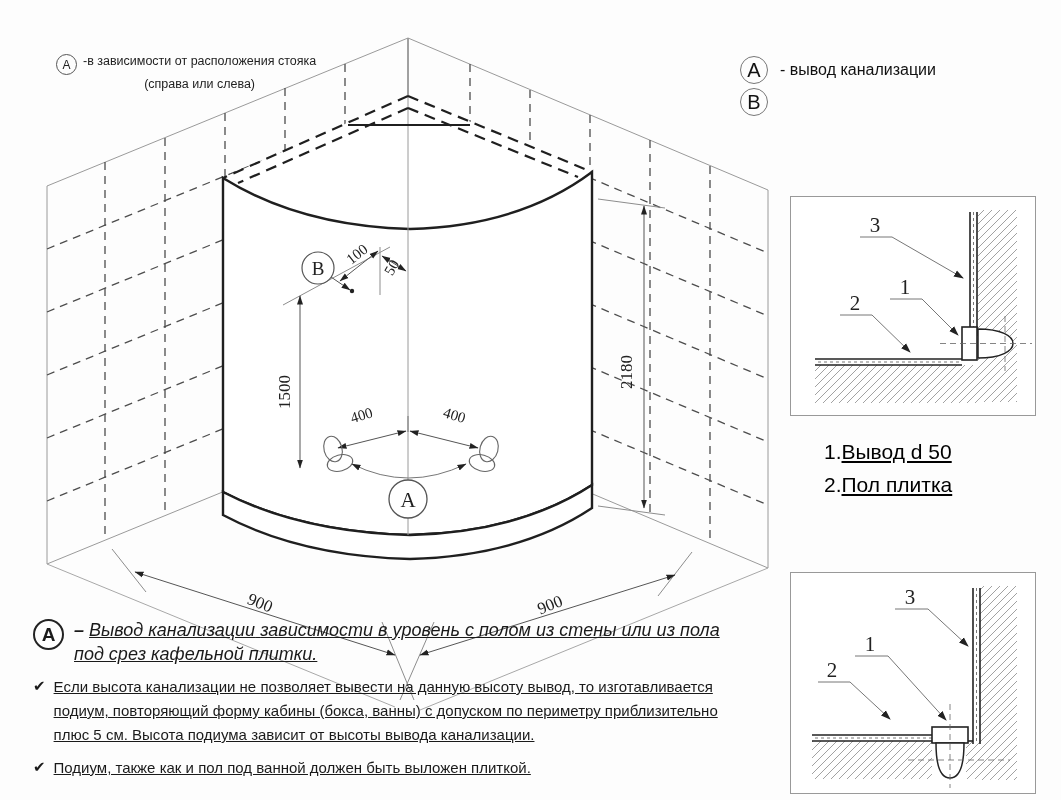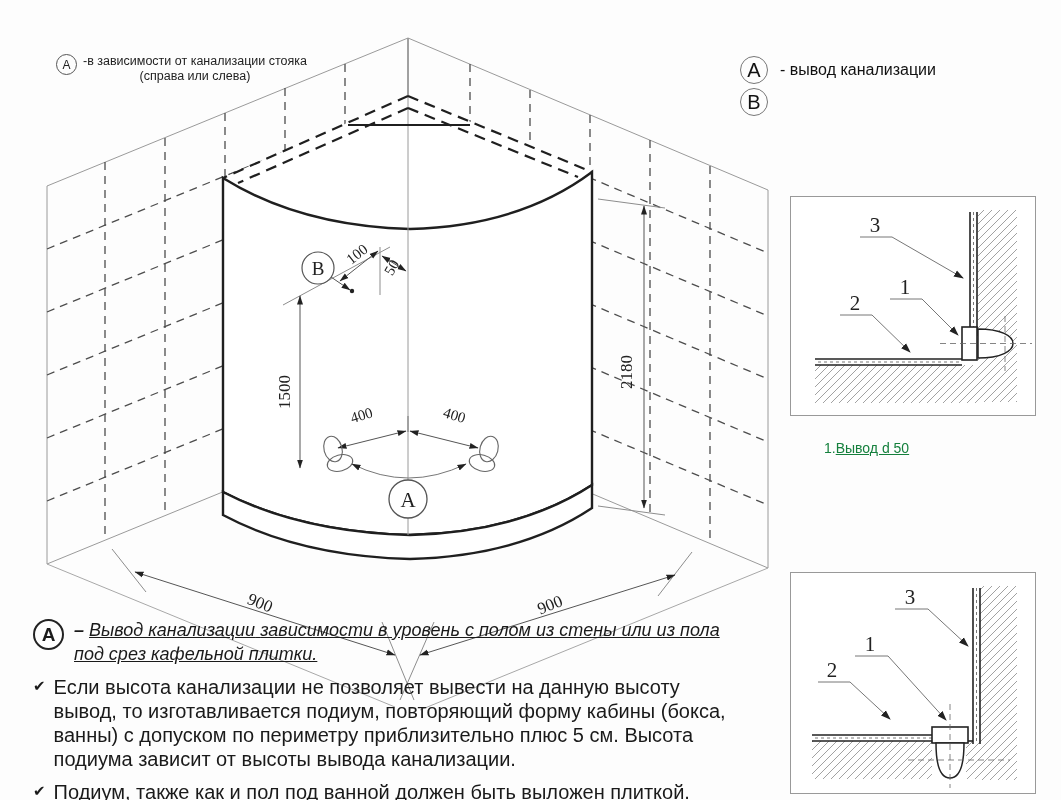--- a/index.html
+++ b/index.html
@@ -7,43 +7,43 @@
         font-family:"Liberation Sans","DejaVu Sans",sans-serif;color:#1a1a1a;}
   svg{position:absolute;left:0;top:0;}
   svg text{font-family:"Liberation Serif","DejaVu Serif",serif;fill:#222;}
   .dim{font-size:17px;}
   .dim-s{font-size:15px;}
   .callout{font-size:21px;}
 
   .note-tl{position:absolute;left:56px;top:54px;display:flex;gap:6px;font-size:12.5px;color:#222;}
   .note-tl .circ{width:19px;height:19px;border:1px solid #555;border-radius:50%;
        display:flex;align-items:center;justify-content:center;font-size:12px;flex:0 0 auto;}
-  .note-tl .l2{text-align:center;margin-top:1px;}
+  .note-tl .l2{text-align:center;margin-top:9px;}
 
   .legend{position:absolute;left:740px;top:56px;}
   .legend .row{display:flex;align-items:center;gap:12px;margin-bottom:4px;}
   .legend .circ{width:26px;height:26px;border:1.5px solid #777;border-radius:50%;
        display:flex;align-items:center;justify-content:center;font-size:20px;color:#111;}
   .legend .txt{font-size:16px;color:#111;}
 
   .detail-box{position:absolute;background:#fff;}
-  .dlabels{position:absolute;left:824px;top:440px;font-size:14px;color:#15803d;}
+  .dlabels{position:absolute;left:824px;top:440px;font-size:21px;color:#000000;}
   .dlabels .row{margin-bottom:9px;white-space:nowrap;}
   .dlabels .lbl{text-decoration:underline;}
 
   .notes{position:absolute;left:33px;top:618px;width:724px;z-index:5;}
   .a-row{display:flex;gap:10px;}
   .a-row .circ{width:27px;height:27px;border:2px solid #222;border-radius:50%;flex:0 0 auto;
        display:flex;align-items:center;justify-content:center;font-size:19px;font-weight:bold;margin-top:1px;}
   .a-text{font-size:18px;font-style:italic;line-height:24px;}
   .a-text .dash{font-weight:bold;font-style:italic;}
   .a-text u b{font-weight:normal;}
   .bullet{display:flex;gap:8px;margin-top:9px;}
   .bullet .chk{font-weight:bold;flex:0 0 auto;font-size:15px;margin-top:2px;}
-  .bullet .btxt{font-size:20px;line-height:24px;width:686px;}
+  .bullet .btxt{font-size:15px;line-height:24px;width:686px;text-decoration:underline;}
 </style>
 </head>
 <body>
 
 <div class="page">
 
   <svg width="790" height="735" viewBox="0 0 790 735">
     <defs>
       <marker id="arw" markerWidth="10" markerHeight="10" refX="8.5" refY="4" orient="auto-start-reverse" markerUnits="userSpaceOnUse">
         <path d="M0,1 L9,4 L0,7 Z" fill="#222"></path>
@@ -150,21 +150,21 @@
       <text class="dim" x="258" y="608" text-anchor="middle" transform="rotate(22 258 608)">900</text>
       <text class="dim" x="552" y="610" text-anchor="middle" transform="rotate(-22 552 610)">900</text>
     </g>
   </svg>
 
   <div class="note-tl">
     <span class="circ">
         <span>А</span>
       </span>
     <span>
-      <div>-в зависимости от канализации стояка</div>
+      <div>-в зависимости от расположения стояка</div>
       <div class="l2">(справа или слева)</div>
     </span>
   </div>
 
   <div class="legend">
     <div class="row">
       <span class="circ">
           <span>А</span>
         </span>
       <span class="txt">- вывод канализации</span>
@@ -207,20 +207,21 @@
       <path d="M100,103 L132,103 L168,139" marker-end="url(#ar2)"></path>
       <path d="M50,119 L82,119 L120,156" marker-end="url(#ar2)"></path>
     </g>
     <text class="callout" x="85" y="36" text-anchor="middle">3</text>
     <text class="callout" x="115" y="98" text-anchor="middle">1</text>
     <text class="callout" x="65" y="114" text-anchor="middle">2</text>
   </svg>
 
   <div class="dlabels">
     <div class="row"><span>1.</span><span class="lbl">Вывод d 50</span></div>
+    <div class="row"><span>2.</span><span class="lbl">Пол плитка</span></div>
   </div>
 
   <svg class="detail-box" style="left:790px;top:572px;" width="246" height="222" viewBox="0 0 246 222">
     <defs>
       <pattern id="h2" patternUnits="userSpaceOnUse" width="8" height="8">
         <path d="M-2,10 L10,-2" stroke="#8a8a8a" stroke-width="0.8"></path>
       </pattern>
       <marker id="ar3" markerWidth="11" markerHeight="11" refX="9" refY="4.5" orient="auto" markerUnits="userSpaceOnUse">
         <path d="M0,1 L10,4.5 L0,8 Z" fill="#222"></path>
       </marker>

